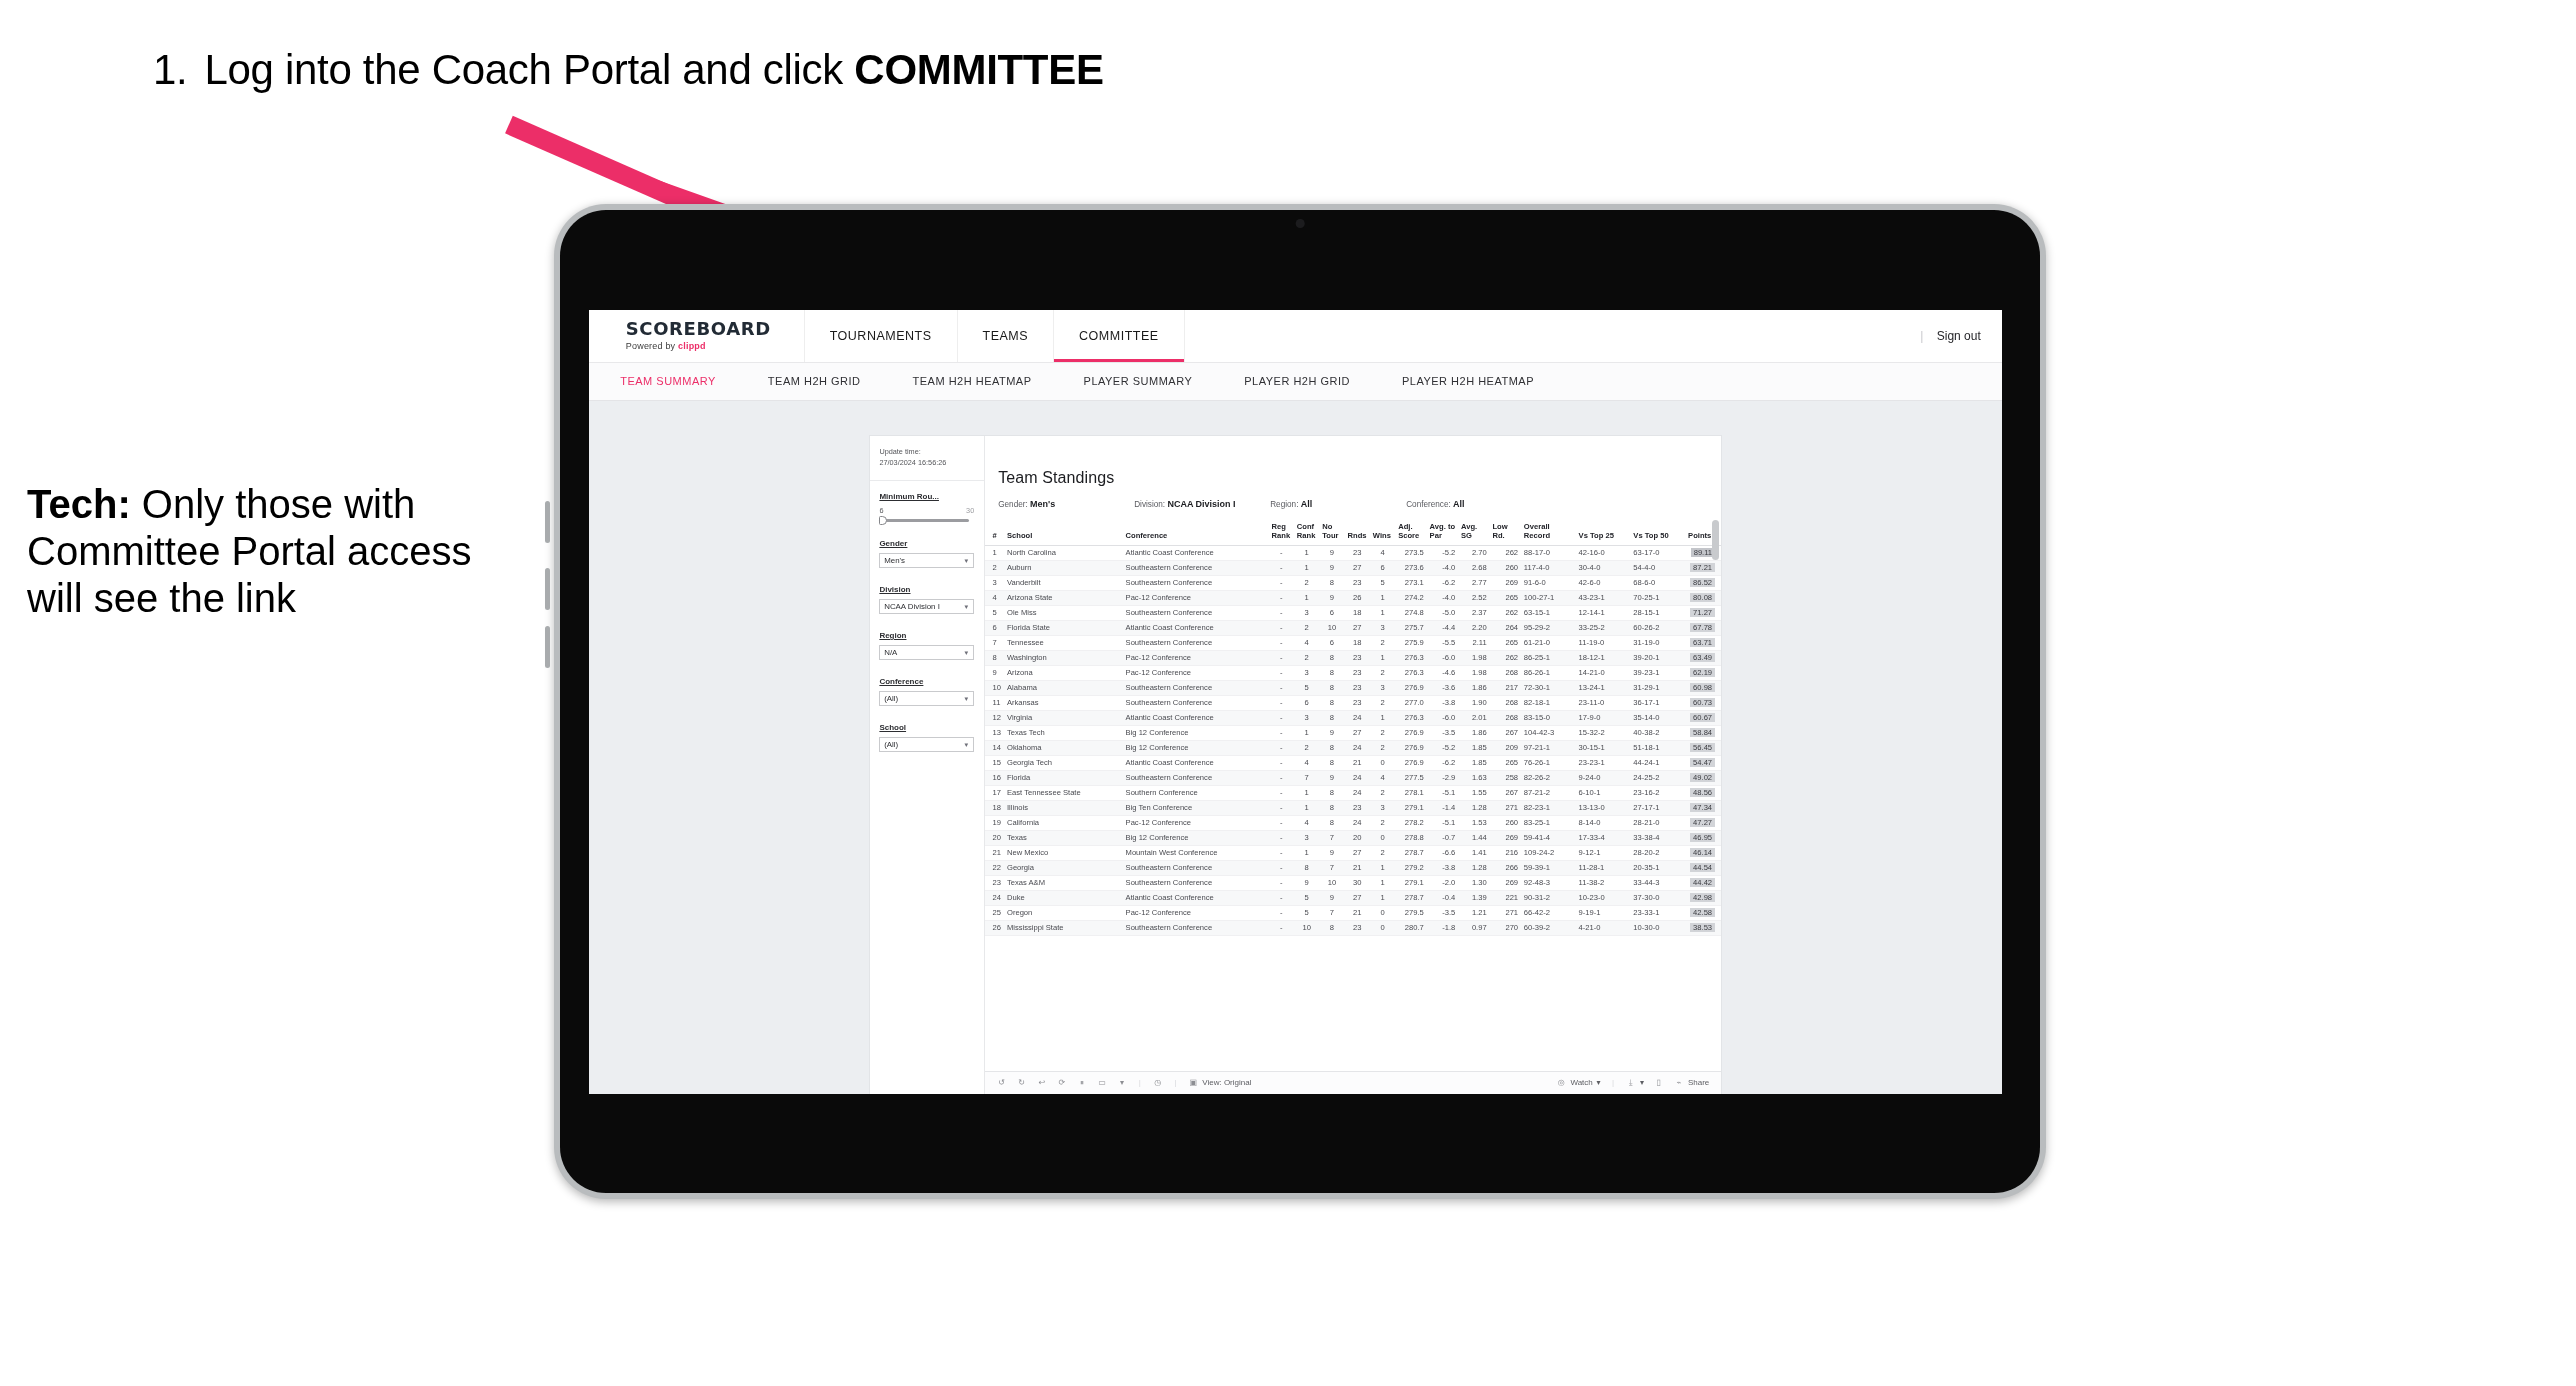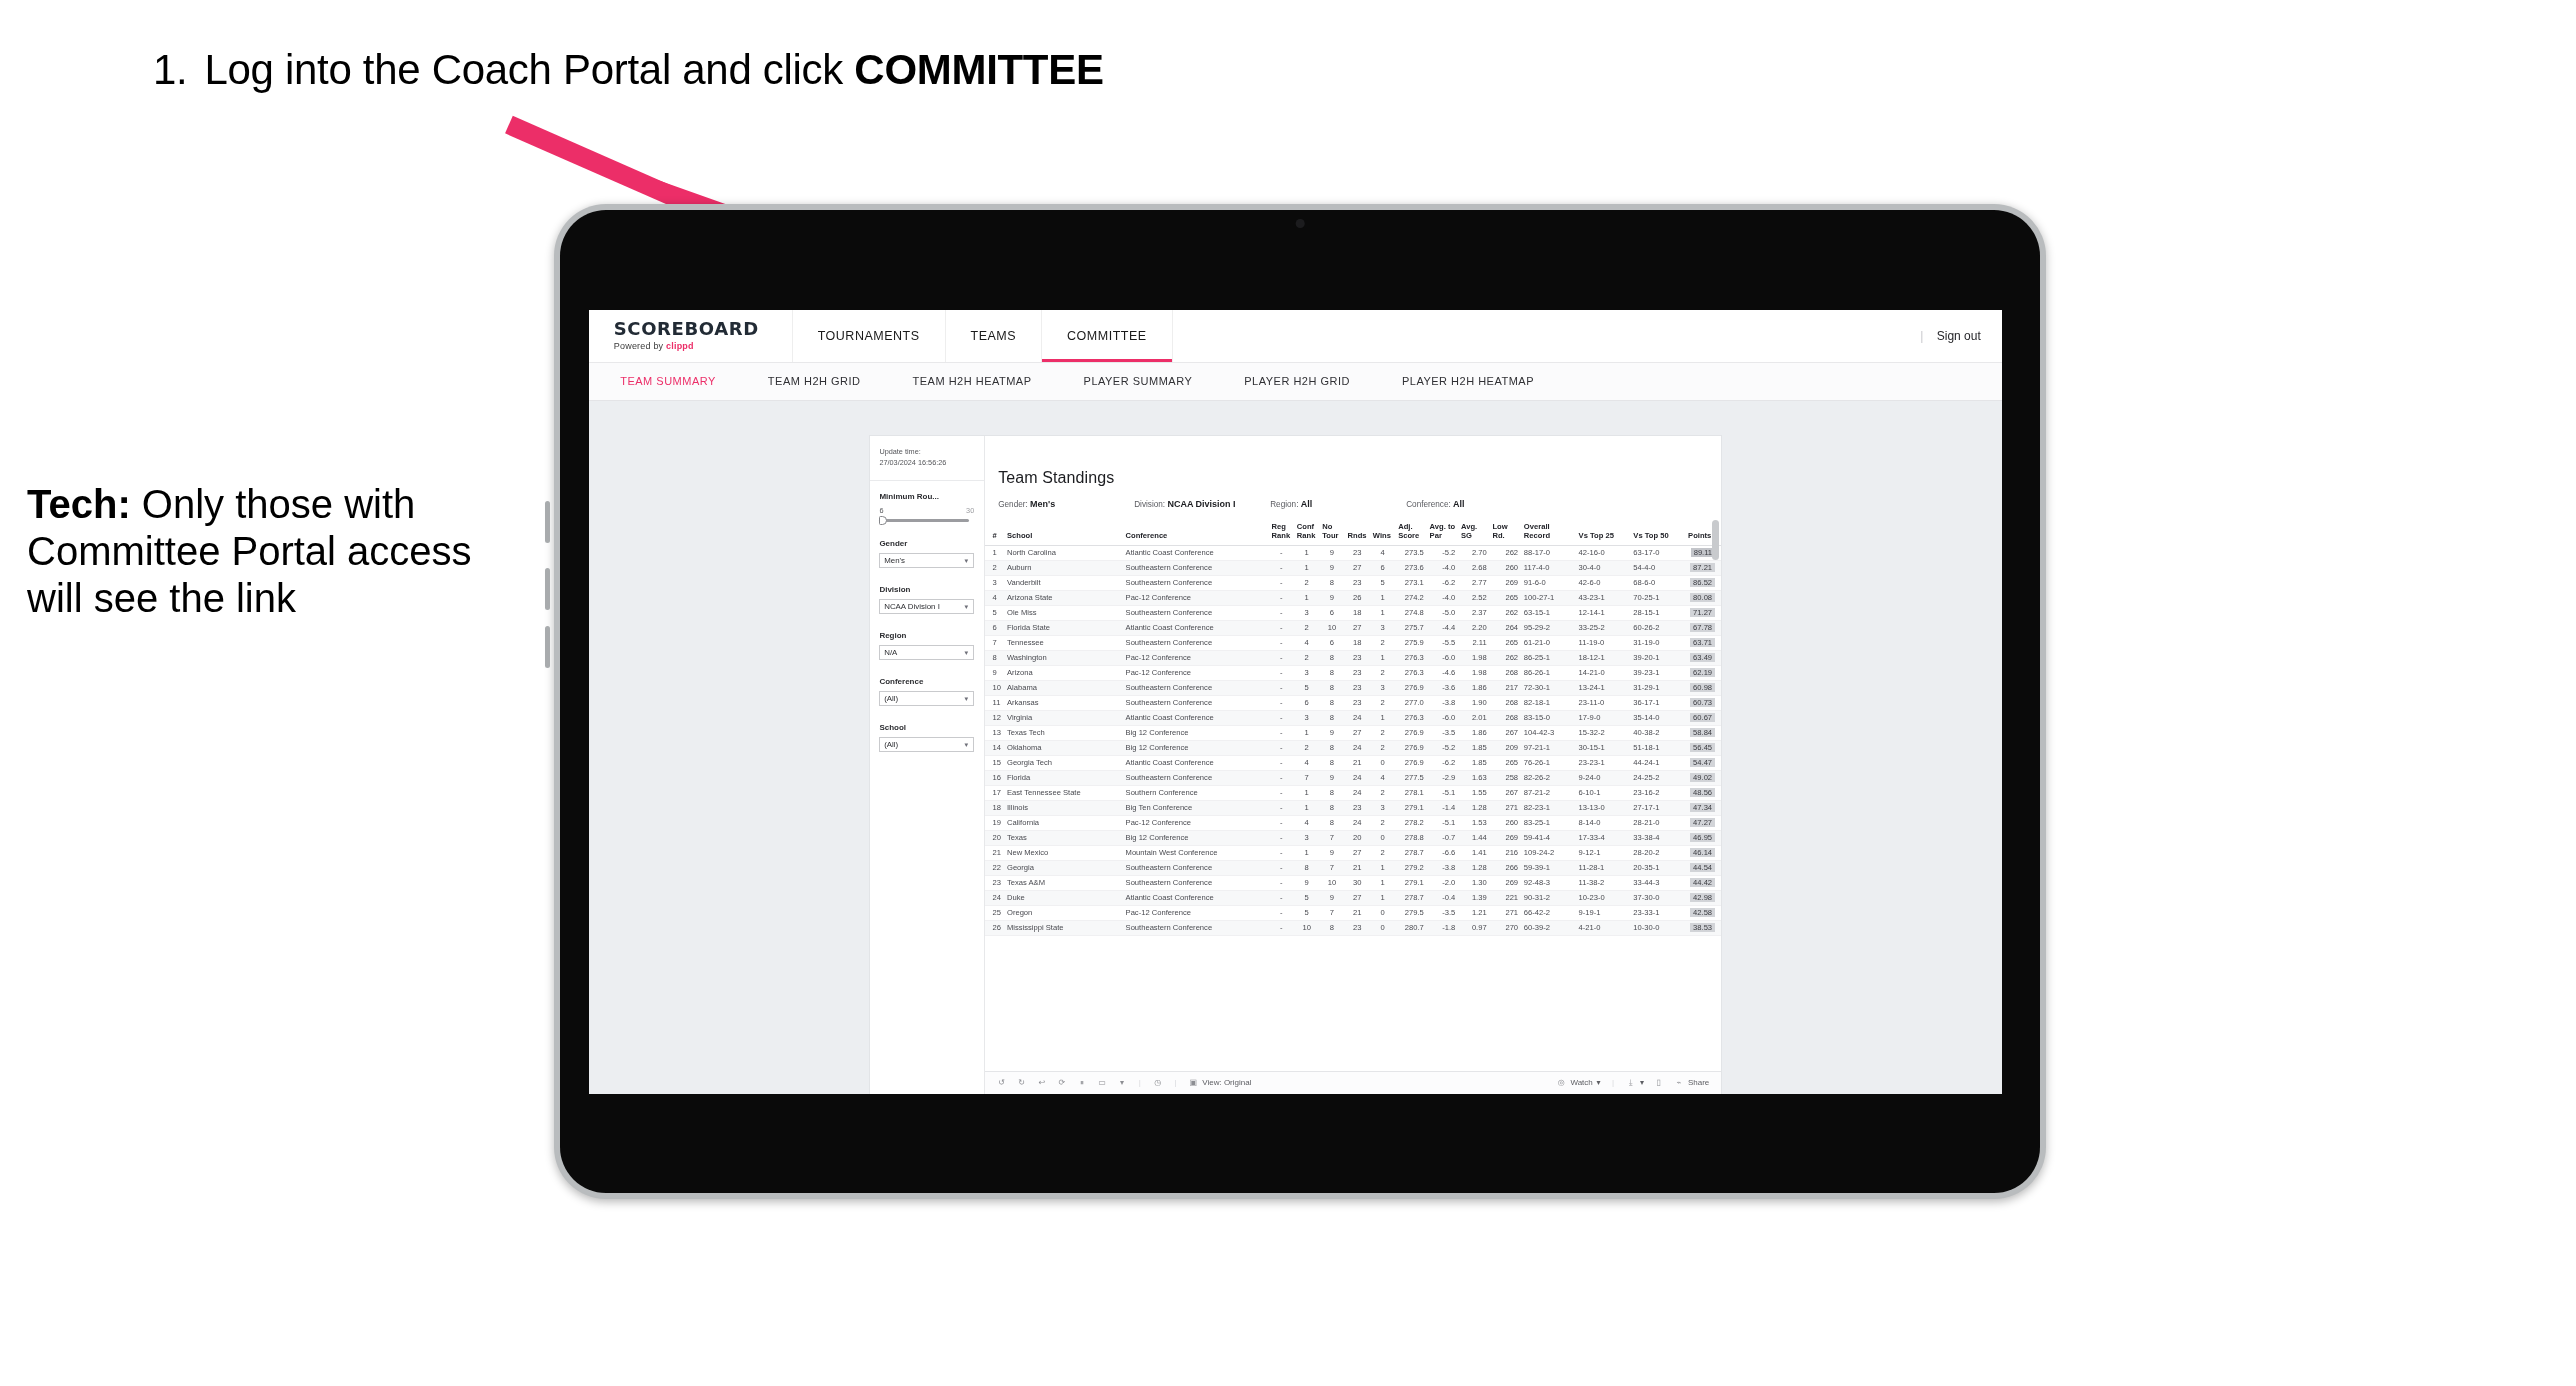--- a/index.html
+++ b/index.html
@@ -65,21 +65,21 @@
 
   
   .appbar {
     height: 53px; background: #ffffff;
     display: flex; align-items: stretch;
     border-bottom: 1px solid #e8e8ea;
     position: relative;
   }
   .brand {
     padding: 0 33px 0 25px; display: flex; flex-direction: column;
-    justify-content: center; border-right: 1px solid #eeeeee;
+    justify-content: center; border-right: 1px solid #eeeeee; margin-left: 12px;
   }
   .brand-name {
     font-family: "DejaVu Sans", sans-serif;
     font-weight: bold; font-size: 18px; letter-spacing: 0.6px;
     color: #222b35; line-height: 1;
   }
   .brand-sub { font-size: 9px; color: #3b3b3b; margin-top: 2.9px; letter-spacing:0.2px;}
   .brand-sub b { color: #ec2e68; font-weight: bold; }
 
   .navtab {
@@ -122,21 +122,21 @@
     display: flex; flex-direction: column;
     box-shadow: 0 0 0 1px #e2e4e7;
   }
   .viz-body { display: flex; flex: 1; min-height: 0; }
 
   
   .filters { width: 115px; border-right: 1px solid #e7e8ea; padding: 11.5px 9.6px 0 9.6px; }
   .upd { font-size: 7.3px; color: #55565a; line-height: 1.45; }
   .fil-div { height:1px; background:#e9eaec; margin: 11.5px -9.6px 11.5px -9.6px; }
   .fgroup { margin-bottom: 17px; }
-  .flabel { font-size: 8px; color: #2c2d31; margin-bottom: 4.8px; font-weight: 600;}
+  .flabel { font-size: 8px; color: #2c2d31; margin-bottom: 4.8px; font-weight: 600; text-decoration: underline;}
   .slider-row { display:flex; justify-content: space-between; font-size: 7.3px; color:#55565a; }
   .slider-row .hi { color:#9b9ca0; }
   .slider-track { position: relative; height: 2.9px; background:#9b9ca0; border-radius:1.9px; margin-top: 3.8px; width: 90px;}
   .slider-knob {
     position:absolute; left: 0; top: -3.4px; width: 7.7px; height: 9.6px;
     background:#fff; border: 1.2px solid #85868a; border-radius: 1.9px 5.8px 5.8px 1.9px;
   }
   .fsel {
     width: 100%; height: 15.3px; border: 1px solid #c9cacd; background:#fff;
     font-size: 7.9px; color: #2c2d31; display:flex; align-items:center;

